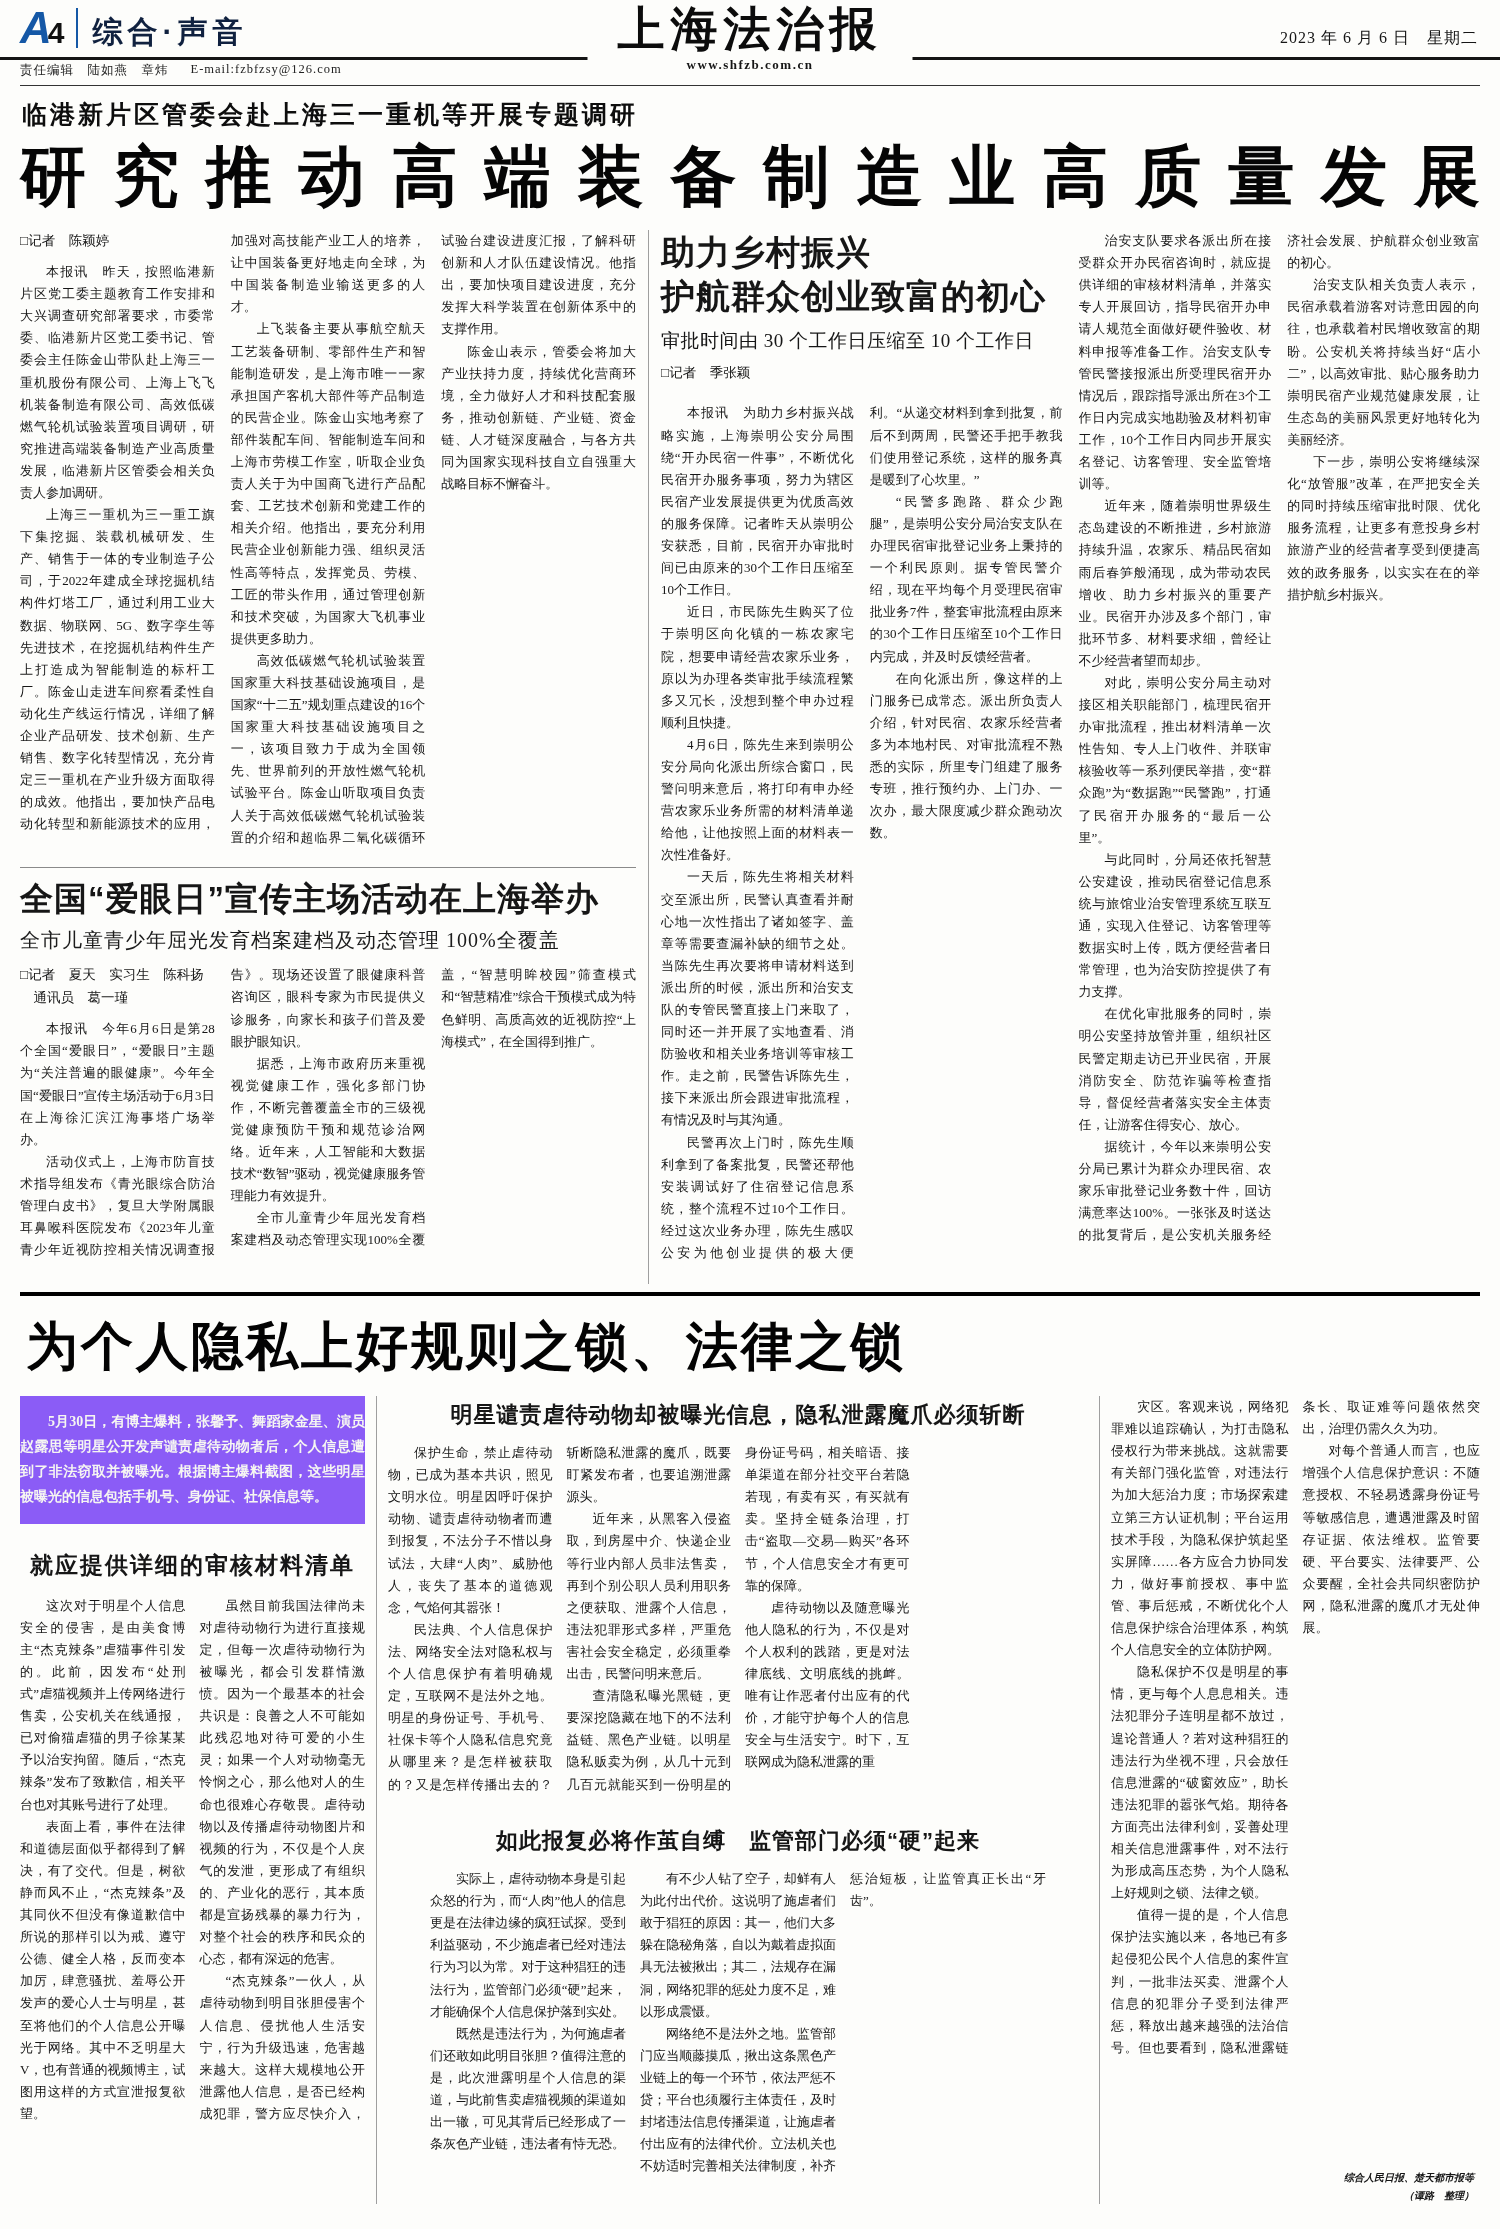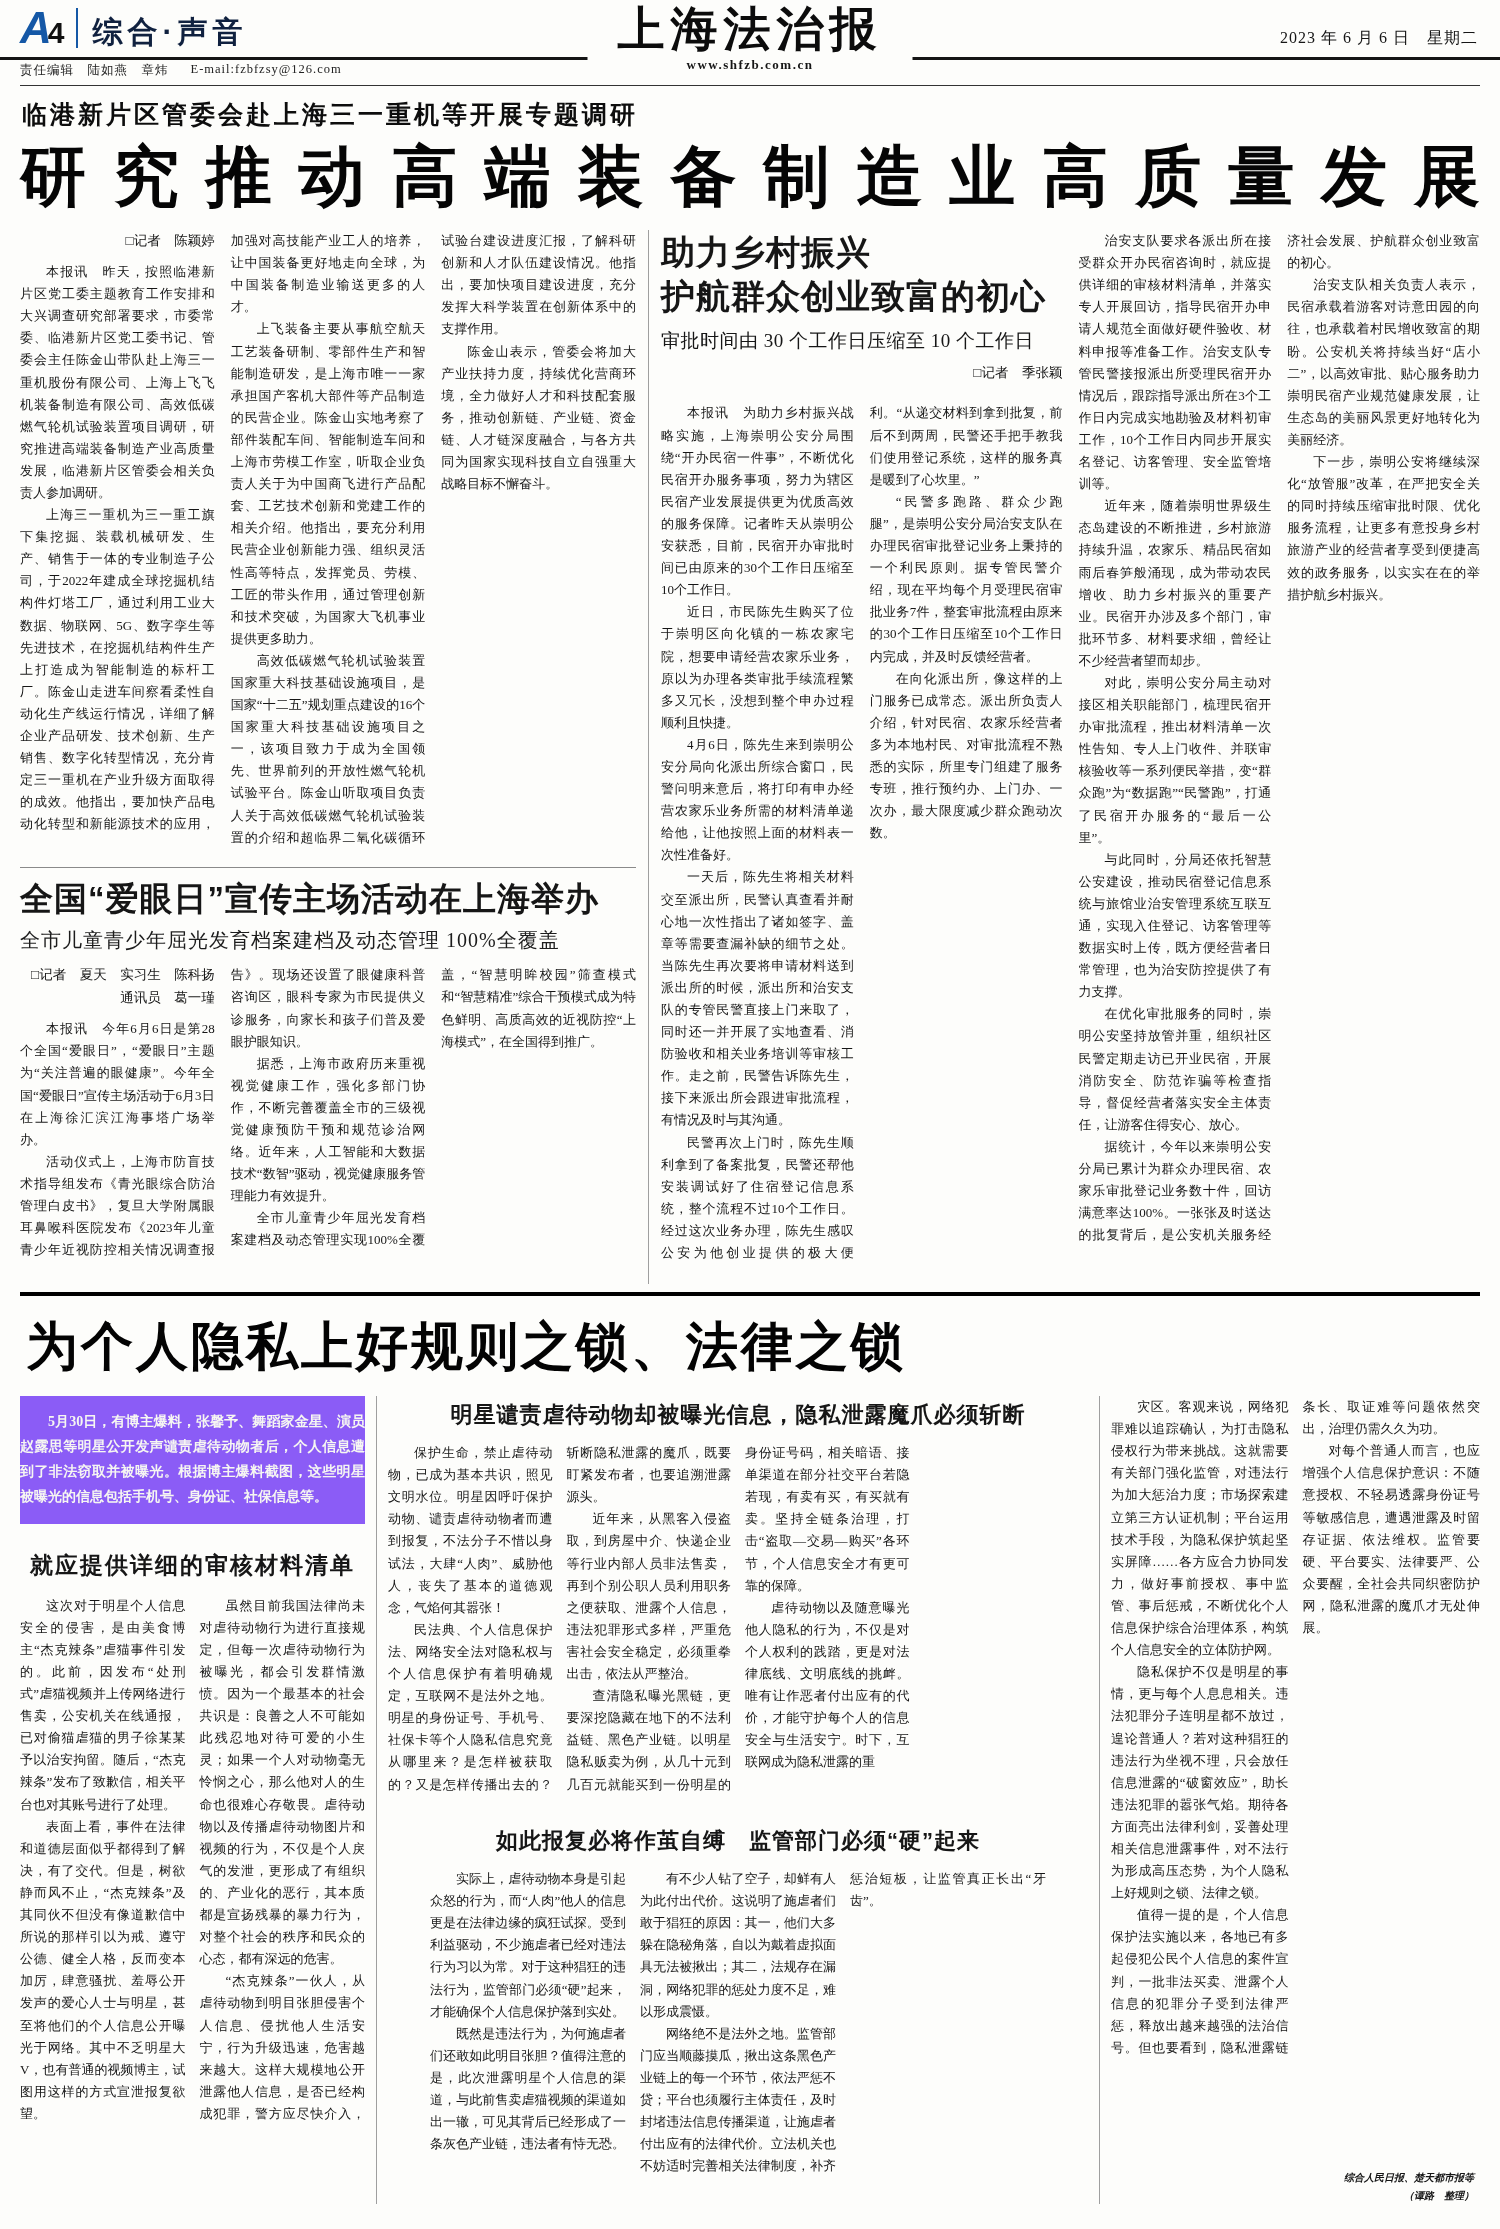--- a/index.html
+++ b/index.html
@@ -25,21 +25,21 @@
   .mast-right { position:absolute; right:2px; top:28px; font-size:16px; letter-spacing:1px; }
   
   .kicker { margin:12px 2px 2px; font-family:"Liberation Sans",sans-serif; font-weight:600; font-size:25px; letter-spacing:3px; color:#0d0d0d; }
   .main-headline { font-family:"Liberation Sans",sans-serif; font-weight:900; font-size:66px; line-height:1.32; color:#050505;
     text-align:justify; text-align-last:justify; margin:0 0 10px; }
   .top-columns { display:flex; gap:12px; height:1054px; }
   .left-stack { width:616px; flex:none; }
   .v-divider { width:1px; background:#9f9f9f; }
   .story-body { font-size:13px; line-height:1.7; text-align:justify; overflow:hidden; column-fill:auto; }
   .story-body p, .intro-box p { text-indent:2em; }
-  .byline { text-indent:0 !important; margin-bottom:8px; font-size:13.5px;text-align:right; }
+  .byline { text-indent:0 !important; margin-bottom:8px; font-size:13.5px; }
   .byline-list p { text-indent:0 !important; font-size:13.5px; }
   .equip-body { height:626px; column-count:3; column-gap:16px; }
   .h-divider { height:1px; background:#8a8a8a; margin:11px 0 10px; }
   .eyecare-headline { font-family:"Liberation Sans",sans-serif; font-weight:900; font-size:33px; letter-spacing:1px; line-height:1.25; }
   .eyecare-subtitle { font-size:20px; letter-spacing:1px; margin:8px 0 10px; color:#1c1c1c; }
   .eyecare-body { height:306px; column-count:3; column-gap:16px; }
   .minsu { flex:1; }
   .minsu-grid { display:grid; grid-template-columns:1fr 1fr; grid-template-rows:auto 1fr; column-gap:16px; height:1054px; }
   .minsu-head { grid-column:1; grid-row:1; padding-bottom:12px; }
   .minsu-headline { font-family:"Liberation Sans",sans-serif; font-weight:900; font-size:34px; line-height:1.3; letter-spacing:1px; }
@@ -176,21 +176,21 @@
           </div>
       </div>
 
       <div class="v-divider"></div>
 
       <div class="f-mid">
         <h3 class="subhead">明星谴责虐待动物却被曝光信息，隐私泄露魔爪必须斩断</h3>
         <div class="story-body f-mid-body1">
             <p>保护生命，禁止虐待动物，已成为基本共识，照见文明水位。明星因呼吁保护动物、谴责虐待动物者而遭到报复，不法分子不惜以身试法，大肆“人肉”、威胁他人，丧失了基本的道德观念，气焰何其嚣张！</p>
             <p>民法典、个人信息保护法、网络安全法对隐私权与个人信息保护有着明确规定，互联网不是法外之地。明星的身份证号、手机号、社保卡等个人隐私信息究竟从哪里来？是怎样被获取的？又是怎样传播出去的？斩断隐私泄露的魔爪，既要盯紧发布者，也要追溯泄露源头。</p>
-            <p>近年来，从黑客入侵盗取，到房屋中介、快递企业等行业内部人员非法售卖，再到个别公职人员利用职务之便获取、泄露个人信息，违法犯罪形式多样，严重危害社会安全稳定，必须重拳出击，依法从严整治。</p>
+            <p>近年来，从黑客入侵盗取，到房屋中介、快递企业等行业内部人员非法售卖，再到个别公职人员利用职务之便获取、泄露个人信息，违法犯罪形式多样，严重危害社会安全稳定，必须重拳出击，民警问明来意后。</p>
             <p>查清隐私曝光黑链，更要深挖隐藏在地下的不法利益链、黑色产业链。以明星隐私贩卖为例，从几十元到几百元就能买到一份明星的身份证号码，相关暗语、接单渠道在部分社交平台若隐若现，有卖有买，有买就有卖。坚持全链条治理，打击“盗取—交易—购买”各环节，个人信息安全才有更可靠的保障。</p>
             <p>虐待动物以及随意曝光他人隐私的行为，不仅是对个人权利的践踏，更是对法律底线、文明底线的挑衅。唯有让作恶者付出应有的代价，才能守护每个人的信息安全与生活安宁。时下，互联网成为隐私泄露的重</p>
           </div>
         <h3 class="subhead second">如此报复必将作茧自缚　监管部门必须“硬”起来</h3>
         <div class="story-body f-mid-body2">
             <p>实际上，虐待动物本身是引起众怒的行为，而“人肉”他人的信息更是在法律边缘的疯狂试探。受到利益驱动，不少施虐者已经对违法行为习以为常。对于这种猖狂的违法行为，监管部门必须“硬”起来，才能确保个人信息保护落到实处。</p>
             <p>既然是违法行为，为何施虐者们还敢如此明目张胆？值得注意的是，此次泄露明星个人信息的渠道，与此前售卖虐猫视频的渠道如出一辙，可见其背后已经形成了一条灰色产业链，违法者有恃无恐。</p>
             <p>有不少人钻了空子，却鲜有人为此付出代价。这说明了施虐者们敢于猖狂的原因：其一，他们大多躲在隐秘角落，自以为戴着虚拟面具无法被揪出；其二，法规存在漏洞，网络犯罪的惩处力度不足，难以形成震慑。</p>
             <p>网络绝不是法外之地。监管部门应当顺藤摸瓜，揪出这条黑色产业链上的每一个环节，依法严惩不贷；平台也须履行主体责任，及时封堵违法信息传播渠道，让施虐者付出应有的法律代价。立法机关也不妨适时完善相关法律制度，补齐惩治短板，让监管真正长出“牙齿”。</p>
           </div>

